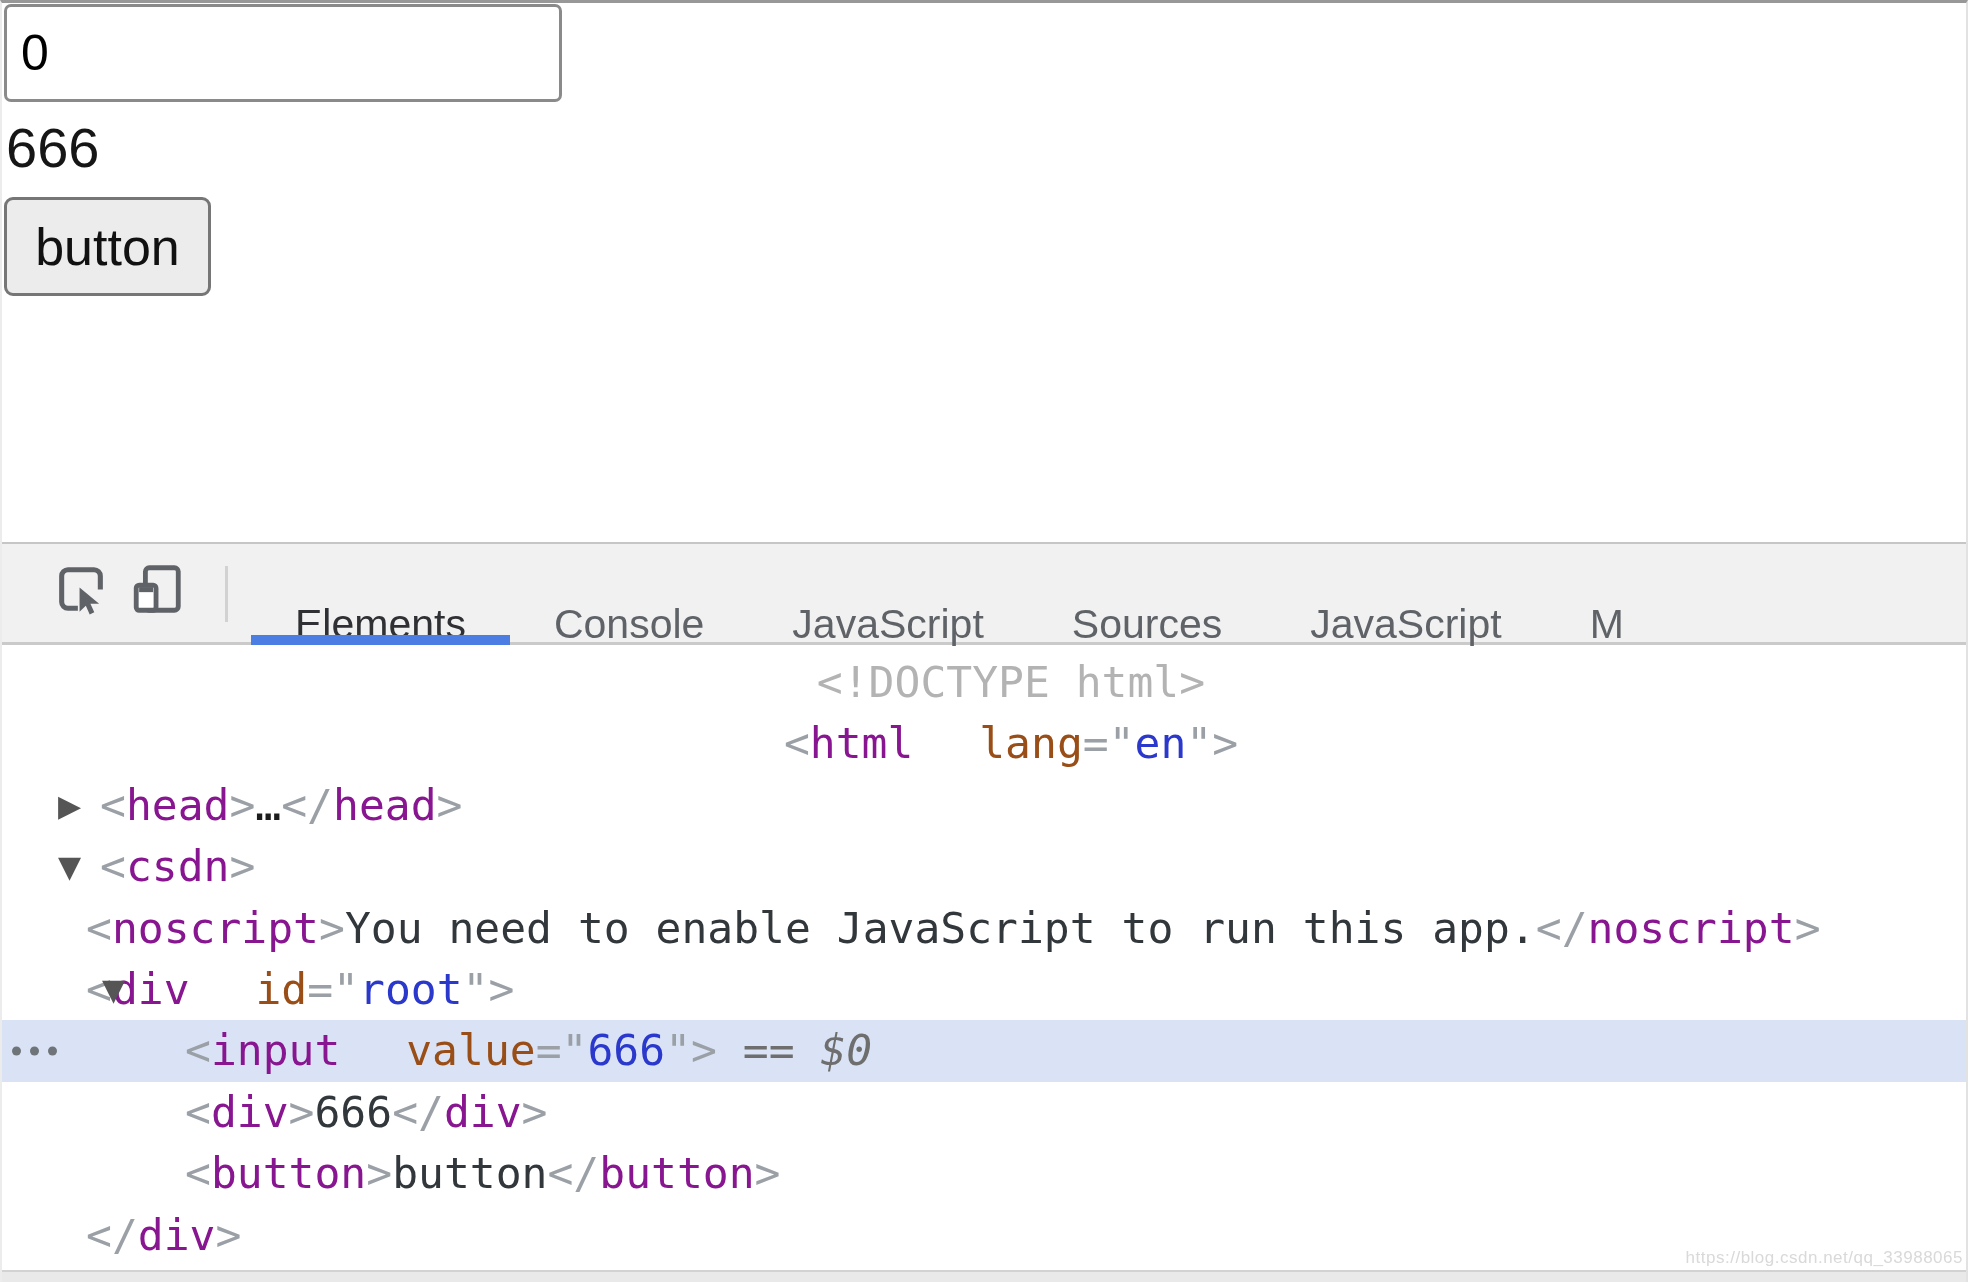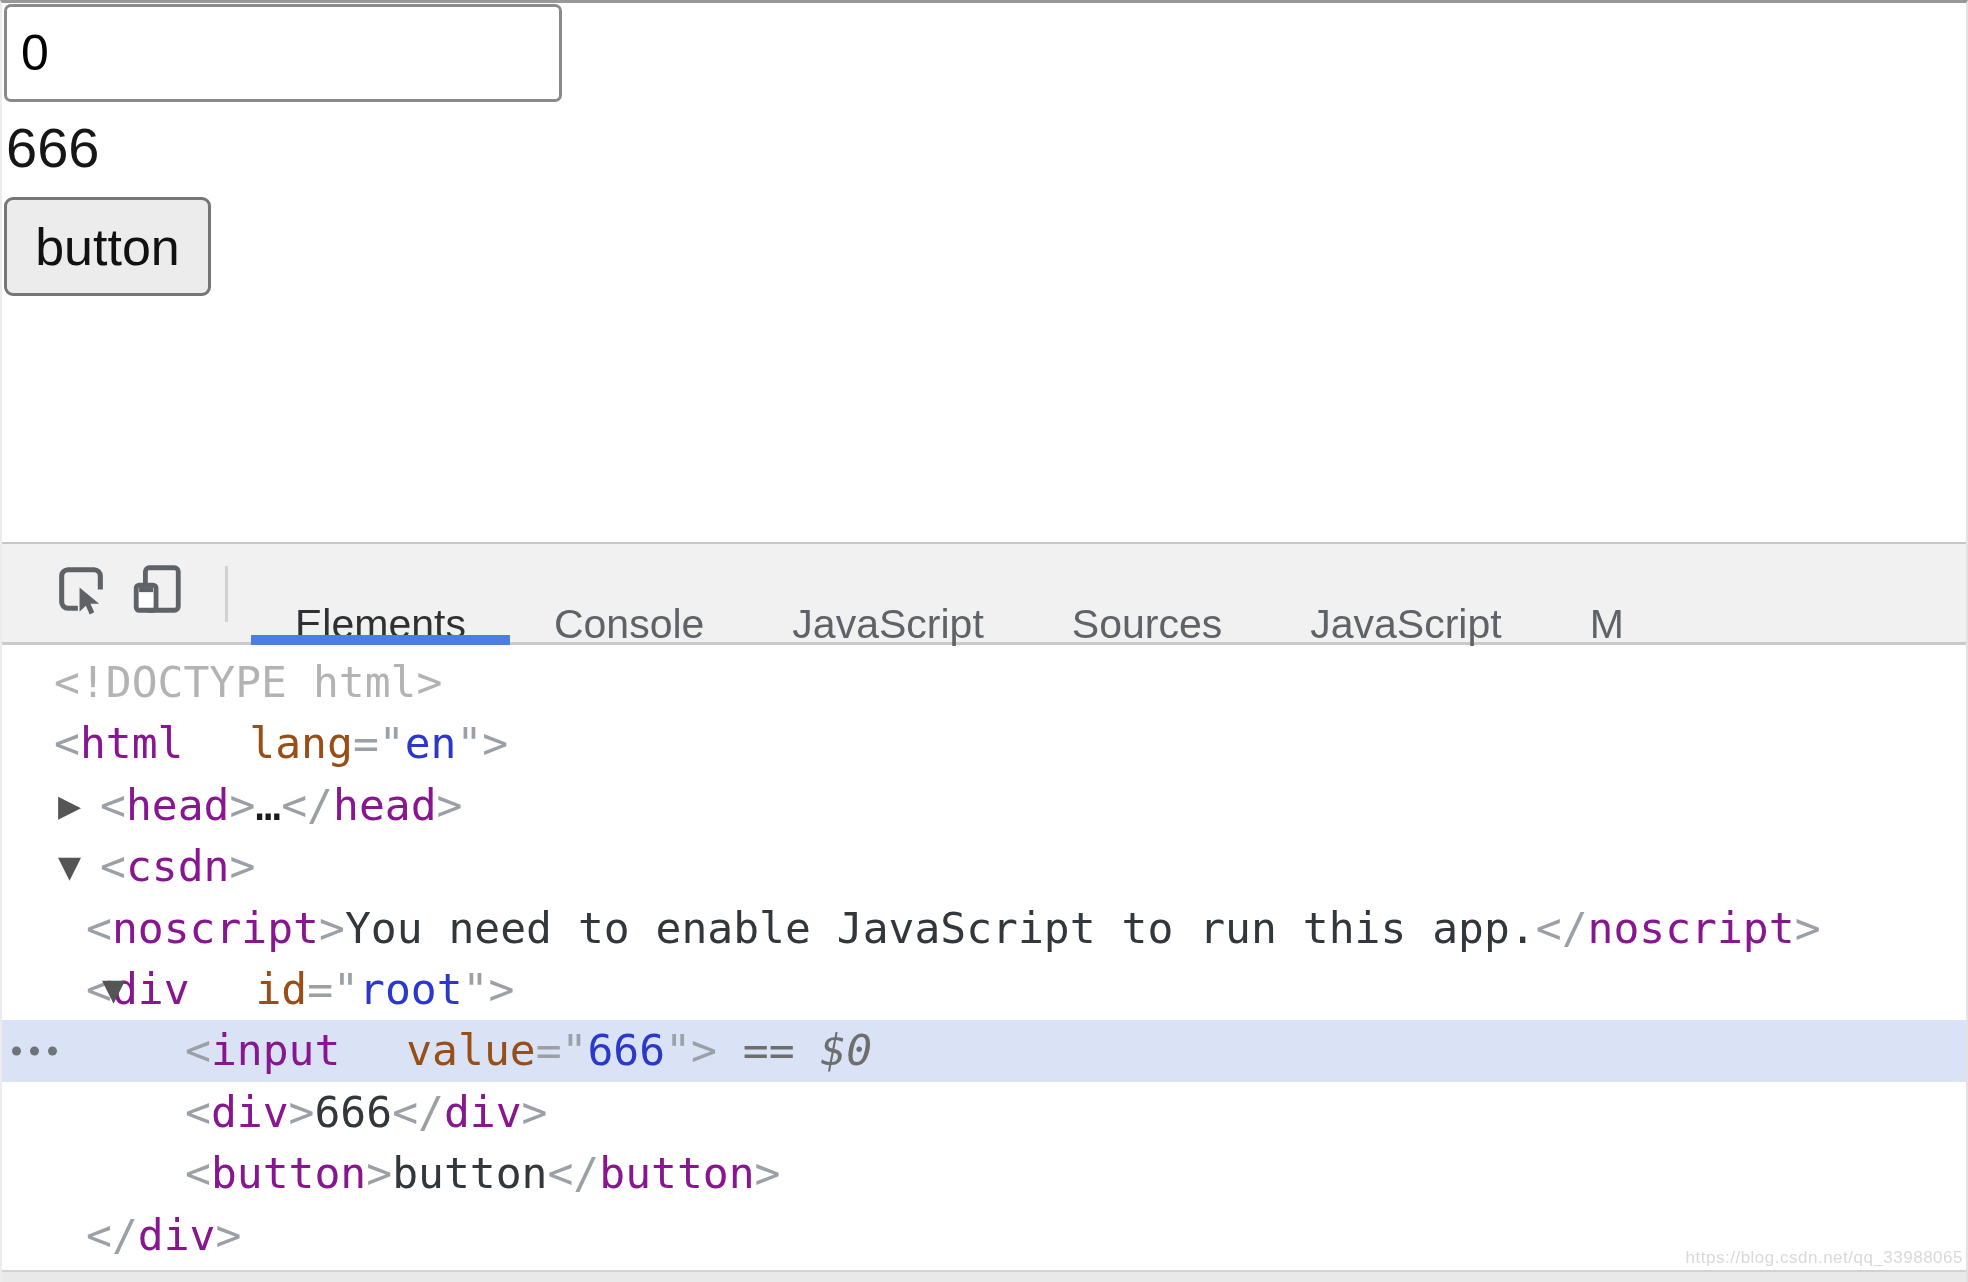--- a/index.html
+++ b/index.html
@@ -41,21 +41,21 @@
   .tab.active{color:#2f3033;}
   .tab.active::after{content:"";position:absolute;left:0;right:0;bottom:-3px;height:10px;background:var(--accent,#4c7de2);}
 
   
   .code{
     position:absolute;top:103px;left:0;right:0;padding-top:5px;
     font-family:"DejaVu Sans Mono","Liberation Mono",monospace;
     font-size:43px;line-height:61.4px;
   }
   .line{position:relative;white-space:pre;}
-  .line.l0{padding-left:54px;}
+  .line.l0{padding-left:54px;text-align:center;}
   .line.l1{padding-left:100px;}
   .line.l2{padding-left:86px;}
   .line.l3{padding-left:185px;}
   .line.selected{background:var(--sel-bg,#d9e3f5);}
   .arrow{position:absolute;font-family:"DejaVu Sans",sans-serif;font-size:30px;color:#555;top:0;}
   .l1 .arrow{left:58px;}
   .l2 .arrow{left:102px;}
   .dots{position:absolute;left:12px;top:50%;transform:translateY(-50%);display:flex;gap:9px;cursor:pointer;}
   .dots i{display:block;width:9px;height:9px;border-radius:50%;background:#6f7479;}
 

